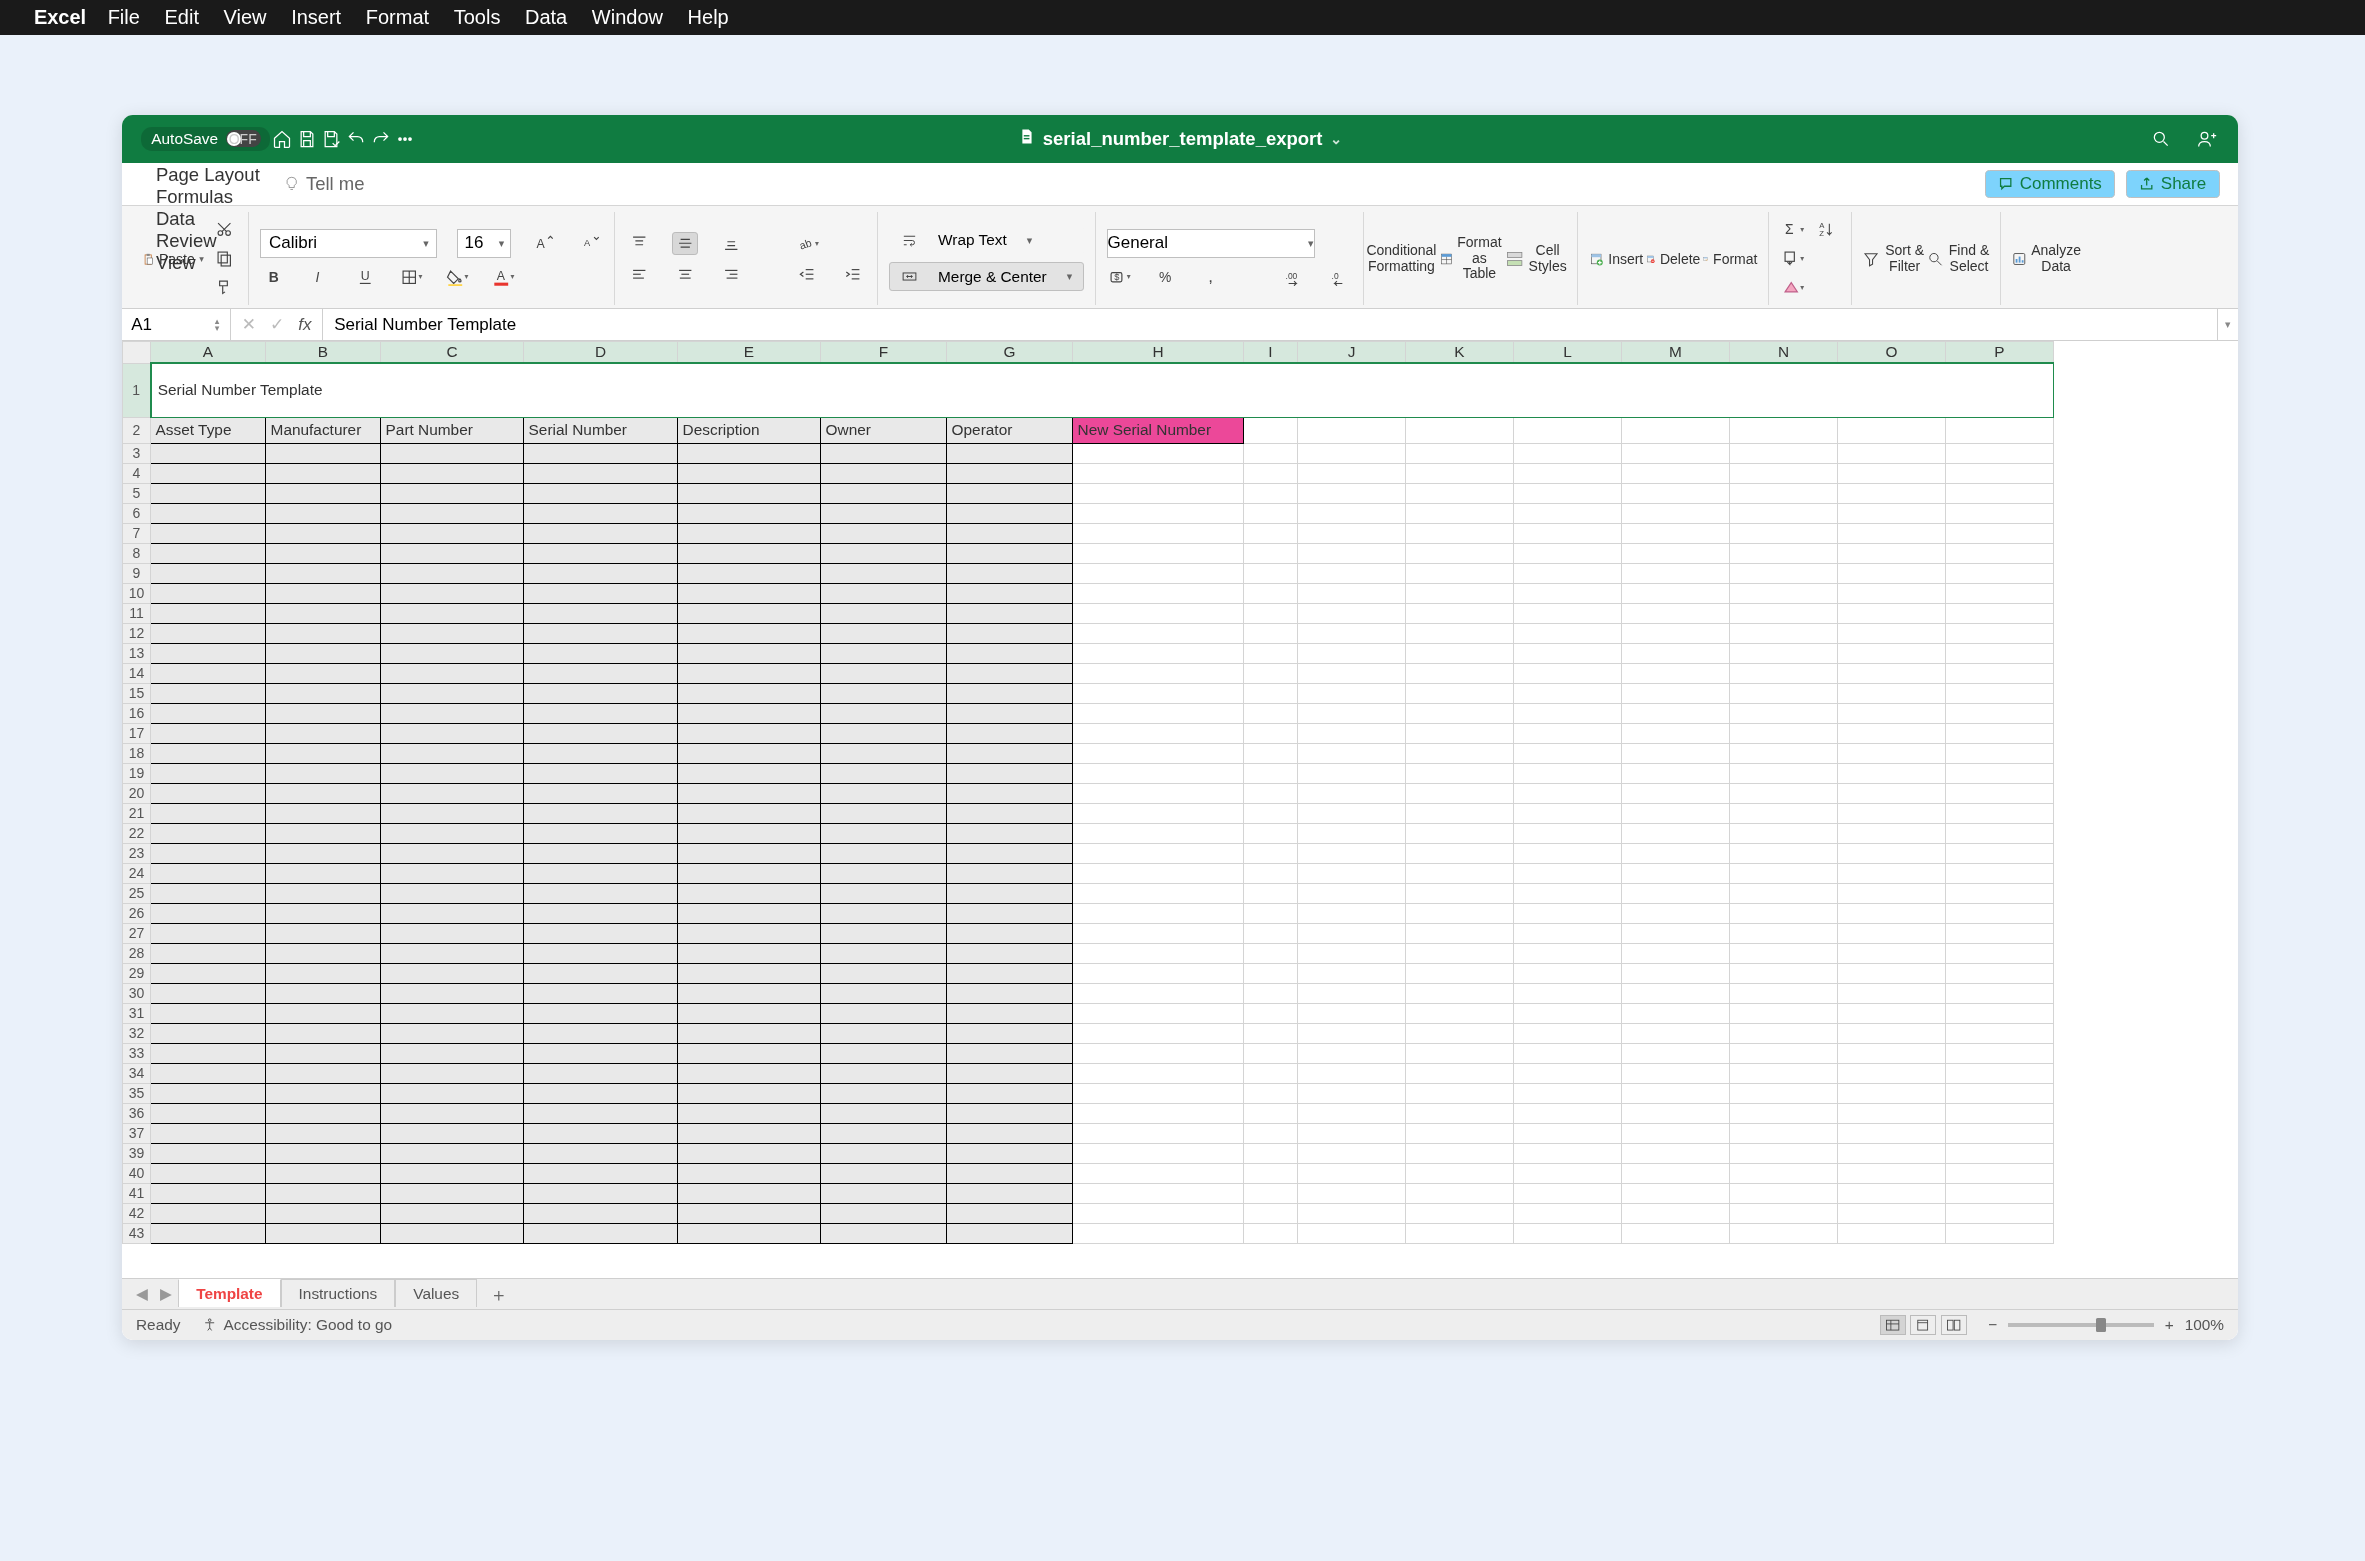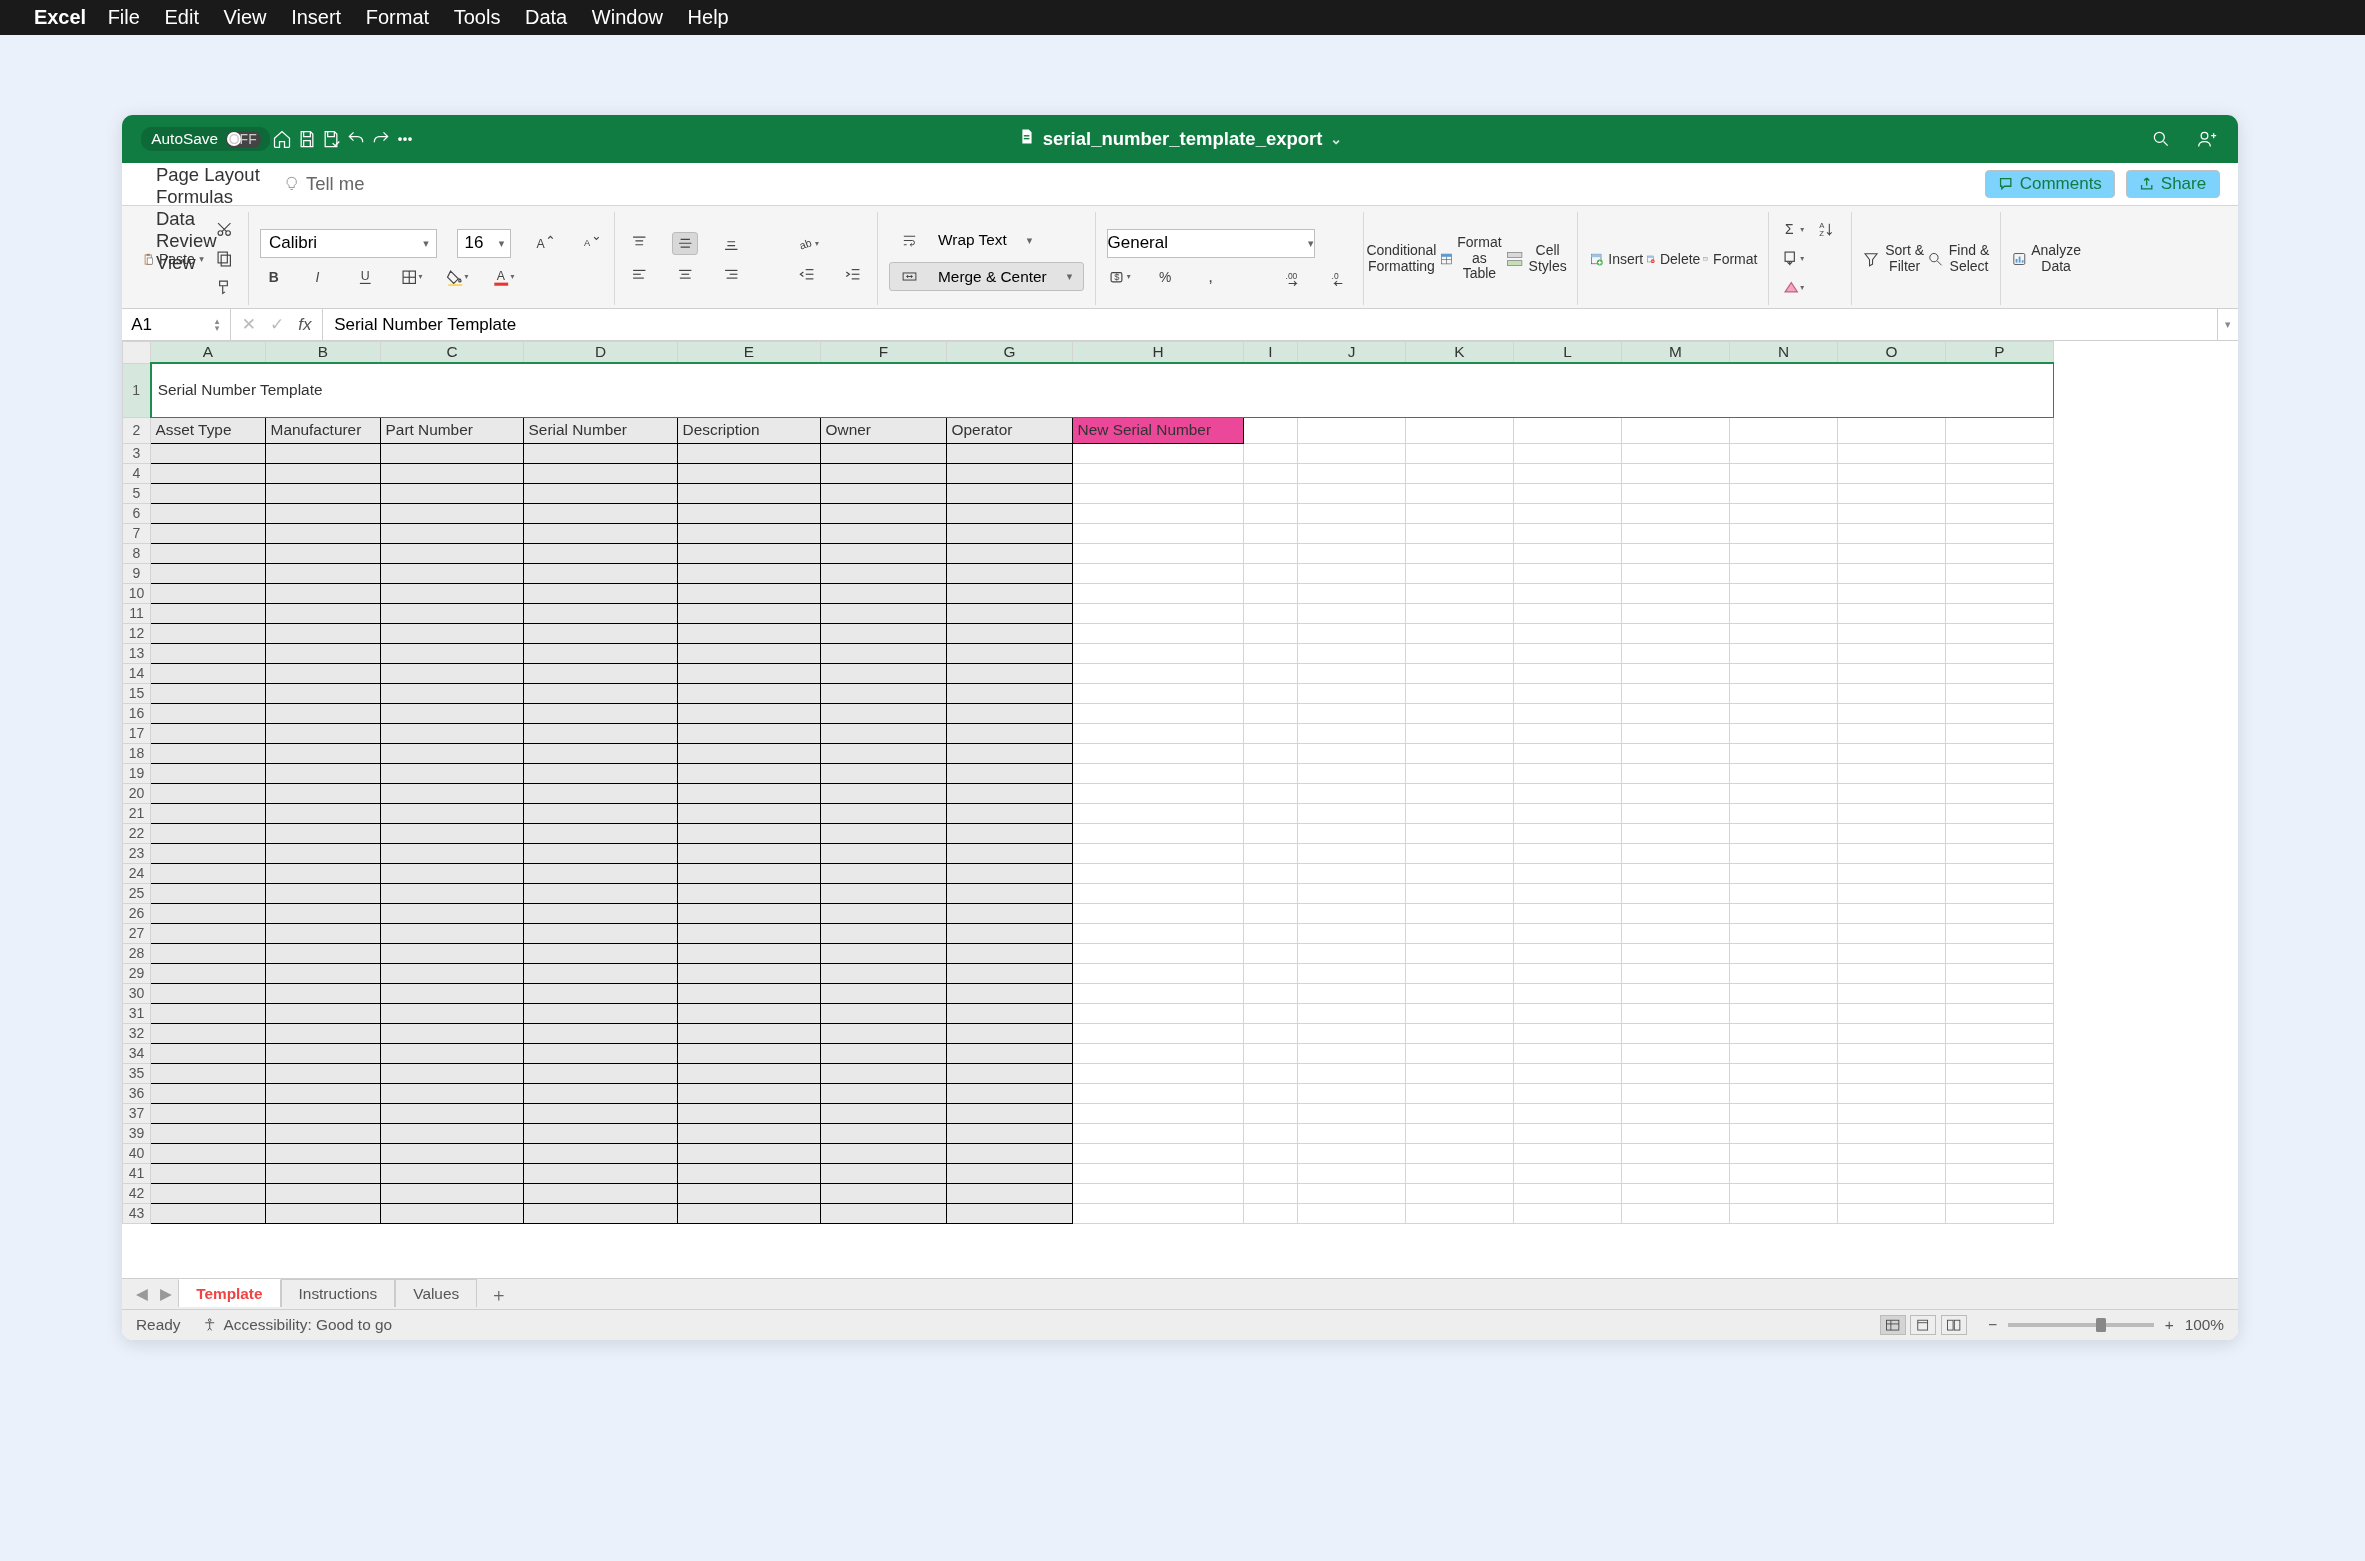--- a/index.html
+++ b/index.html
@@ -9,21 +9,21 @@
 .mac-menubar { background:#1a1a1a; color:#fff; height:35px; display:flex; align-items:center; padding:0 15.4px; font-size:20px; font-weight:500; }
 .mac-menubar .apple { margin-right:18.5px; font-size:21.5px; }
 .mac-menubar .app { font-weight:700; margin-right:21.5px; }
 .mac-menubar .mitem { margin-right:24.6px; cursor:default; }
 
 
 .excel-window { position:absolute; left:122px; top:115px; width:2116px; background:#fff; border-radius:10.8px; overflow:hidden; box-shadow:0 3.1px 18.5px rgba(0,0,0,.12); }
 
 
 .titlebar { background:#107c41; color:#fff; height:48px; display:flex; align-items:center; padding:0 18.5px; position:relative; }
-.titlebar .left { display:flex; align-items:center; }
+.titlebar .left { display:flex; align-items:flex-start; }
 .autosave { display:flex; align-items:center; gap:7.7px; background:rgba(0,0,0,.15); padding:3.1px 9.2px 3.1px 10.8px; border-radius:10.8px; font-size:15.4px; }
 .autosave .toggle { width:35px; height:17px; background:#444; border-radius:8.5px; position:relative; display:flex; align-items:center; }
 .autosave .toggle .knob { width:14px; height:14px; background:#fff; border-radius:50%; position:absolute; left:1.5px; }
 .autosave .toggle .off { font-size:14px; color:#ccc; position:absolute; right:4px; }
 .tb-icon { width:24.6px; height:24.6px; display:flex; align-items:center; justify-content:center; color:#fff; }
 .tb-icon svg { width:20px; height:20px; stroke:#fff; fill:none; stroke-width:1.5; }
 .titlebar .center { position:absolute; left:50%; transform:translateX(-50%); display:flex; align-items:center; gap:7.7px; font-size:18.5px; font-weight:600;}
 .titlebar .center .doc-icon svg { width:17px; height:17px; fill:#fff; }
 .titlebar .center .chev { font-size:14px; opacity:.8; }
 .titlebar .right { margin-left:auto; display:flex; gap:21.5px; }
@@ -1192,20 +1192,39 @@
             <td class="plain-cell"></td>
             <td class="plain-cell"></td>
             <td class="plain-cell"></td>
             <td class="plain-cell"></td>
             <td class="plain-cell"></td>
             <td class="plain-cell"></td>
             <td class="plain-cell"></td>
             <td class="plain-cell"></td>
           </tr>
           <tr>
+            <th>33</th>
+            <td class="data-cell"></td>
+            <td class="data-cell"></td>
+            <td class="data-cell"></td>
+            <td class="data-cell"></td>
+            <td class="data-cell"></td>
+            <td class="data-cell"></td>
+            <td class="data-cell"></td>
+            <td class="plain-cell"></td>
+            <td class="plain-cell"></td>
+            <td class="plain-cell"></td>
+            <td class="plain-cell"></td>
+            <td class="plain-cell"></td>
+            <td class="plain-cell"></td>
+            <td class="plain-cell"></td>
+            <td class="plain-cell"></td>
+            <td class="plain-cell"></td>
+          </tr>
+          <tr>
             <th>34</th>
             <td class="data-cell"></td>
             <td class="data-cell"></td>
             <td class="data-cell"></td>
             <td class="data-cell"></td>
             <td class="data-cell"></td>
             <td class="data-cell"></td>
             <td class="data-cell"></td>
             <td class="plain-cell"></td>
             <td class="plain-cell"></td>

